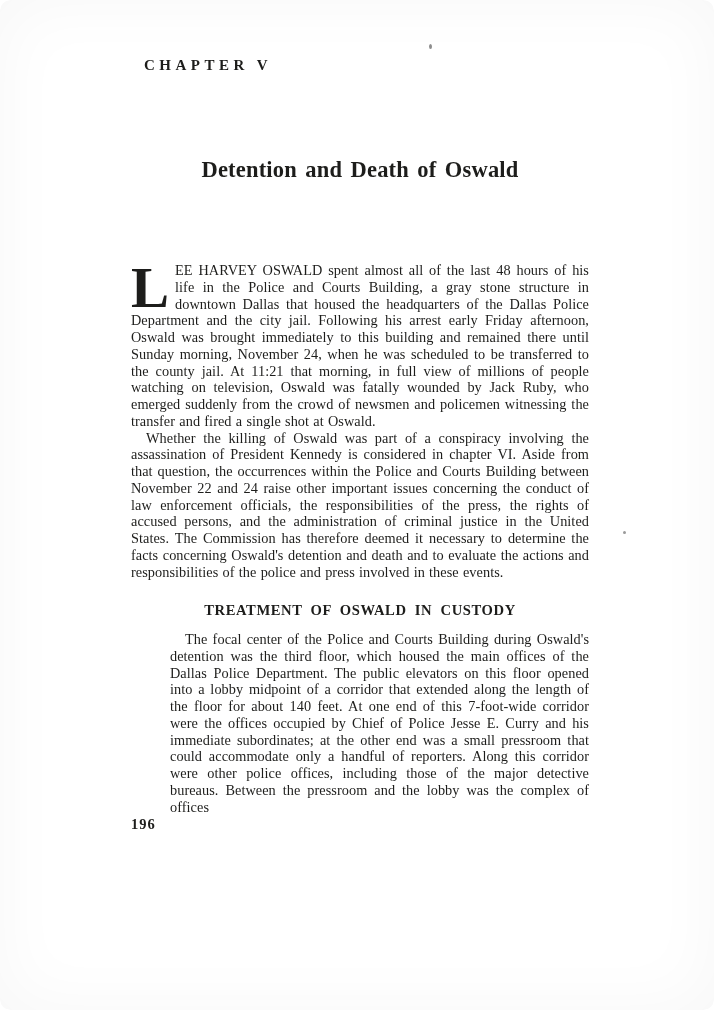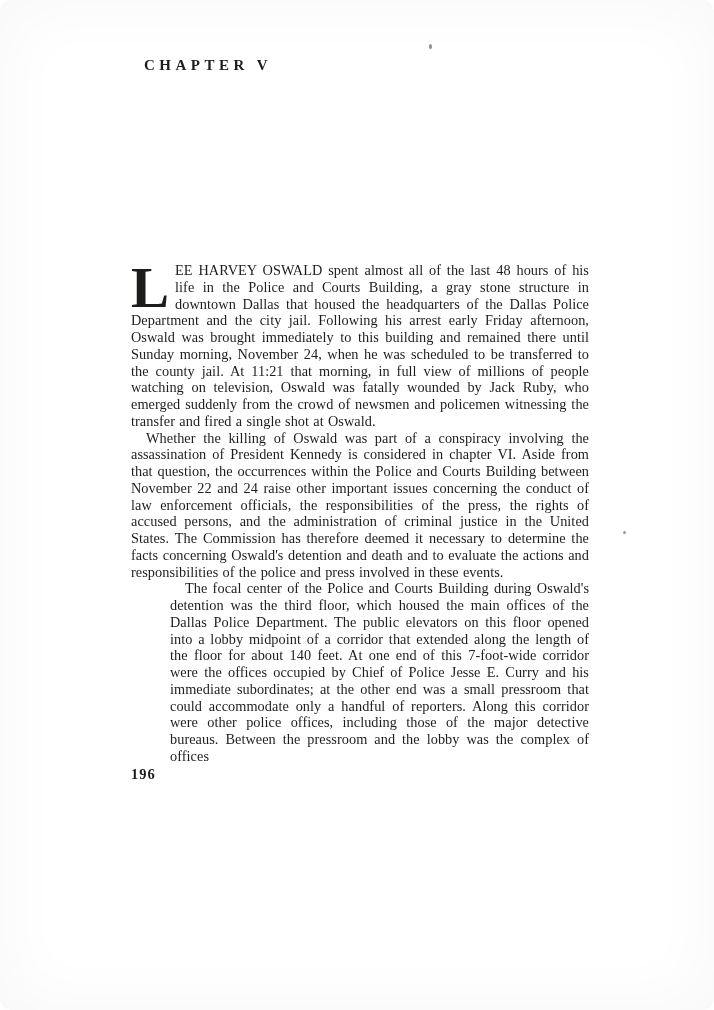--- a/index.html
+++ b/index.html
@@ -109,27 +109,29 @@
     background: #9a9a9a;
   }
 </style>
 </head>
 <body>
 
 <div class="page">
 
   <div class="chapter-label">CHAPTER V</div>
 
+  <h1 class="title">Detention and Death of Oswald</h1>
 
   <div class="body-col">
 
     <p class="para"><span class="dropcap">L</span><span>EE HARVEY OSWALD spent almost all of the last 48 hours of his life in the Police and Courts Building, a gray stone structure in downtown Dallas that housed the headquarters of the Dallas Police Department and the city jail. Following his arrest early Friday afternoon, Oswald was brought immediately to this building and remained there until Sunday morning, November 24, when he was scheduled to be transferred to the county jail. At 11:21 that morning, in full view of millions of people watching on television, Oswald was fatally wounded by Jack Ruby, who emerged suddenly from the crowd of newsmen and policemen witnessing the transfer and fired a single shot at Oswald.</span></p>
 
     <p class="para indent">Whether the killing of Oswald was part of a conspiracy involving the assassination of President Kennedy is considered in chapter VI. Aside from that question, the occurrences within the Police and Courts Building between November 22 and 24 raise other important issues concerning the conduct of law enforcement officials, the responsibilities of the press, the rights of accused persons, and the administration of criminal justice in the United States. The Commission has therefore deemed it necessary to determine the facts concerning Oswald's detention and death and to evaluate the actions and responsibilities of the police and press involved in these events.</p>
 
+    <h2 class="section-heading">TREATMENT OF OSWALD IN CUSTODY</h2>
 
     <p class="para indent justify-last">The focal center of the Police and Courts Building during Oswald's detention was the third floor, which housed the main offices of the Dallas Police Department. The public elevators on this floor opened into a lobby midpoint of a corridor that extended along the length of the floor for about 140 feet. At one end of this 7-foot-wide corridor were the offices occupied by Chief of Police Jesse E. Curry and his immediate subordinates; at the other end was a small pressroom that could accommodate only a handful of reporters. Along this corridor were other police offices, including those of the major detective bureaus. Between the pressroom and the lobby was the complex of offices</p>
 
     <div class="page-number">196</div>
 
   </div>
 
   <div class="speck speck-a"></div>
   <div class="speck speck-b"></div>
 

